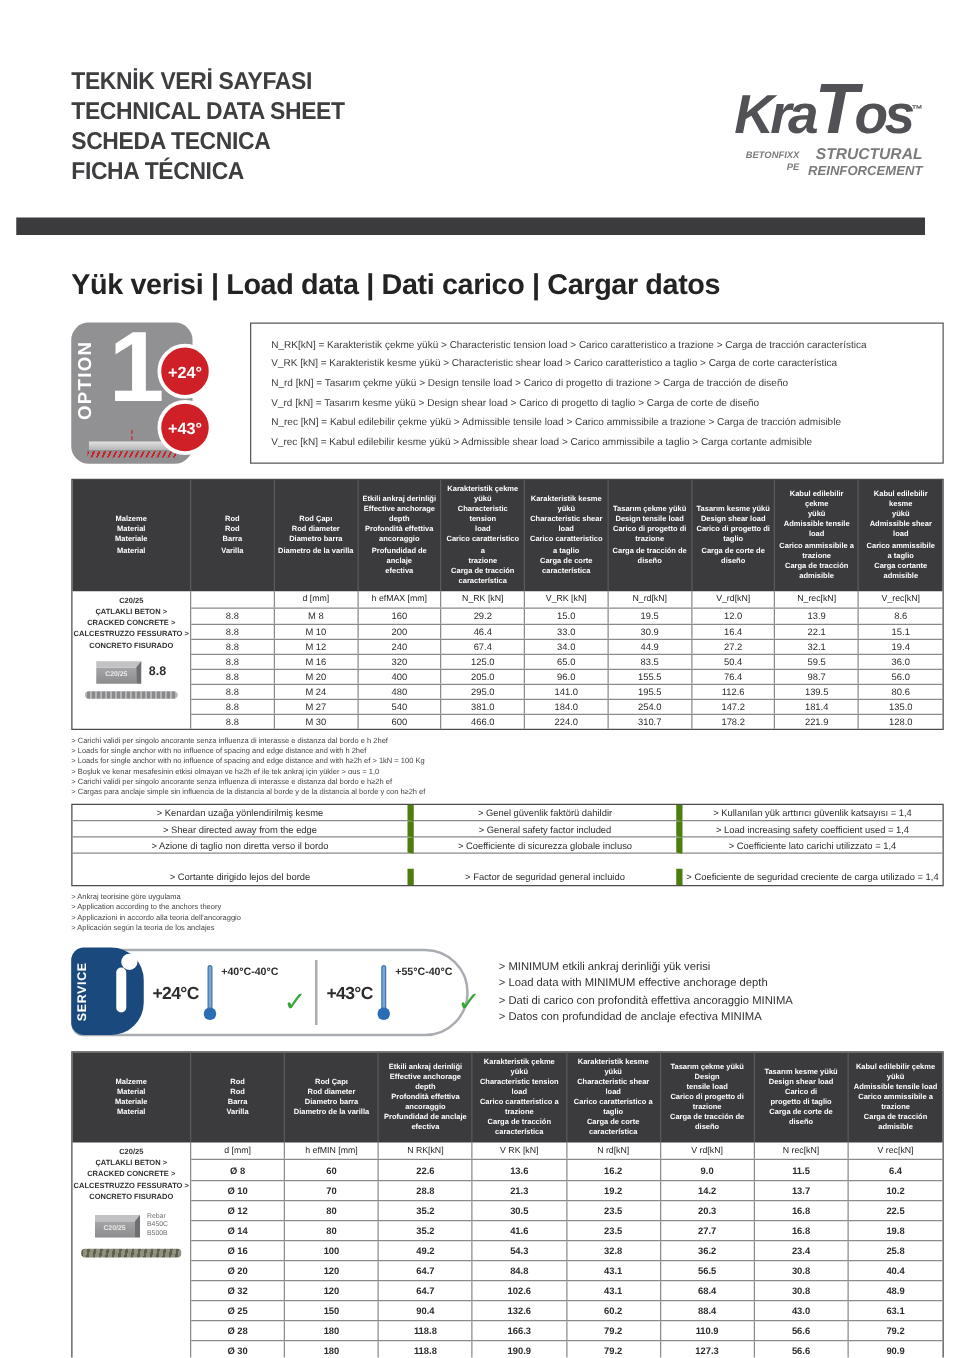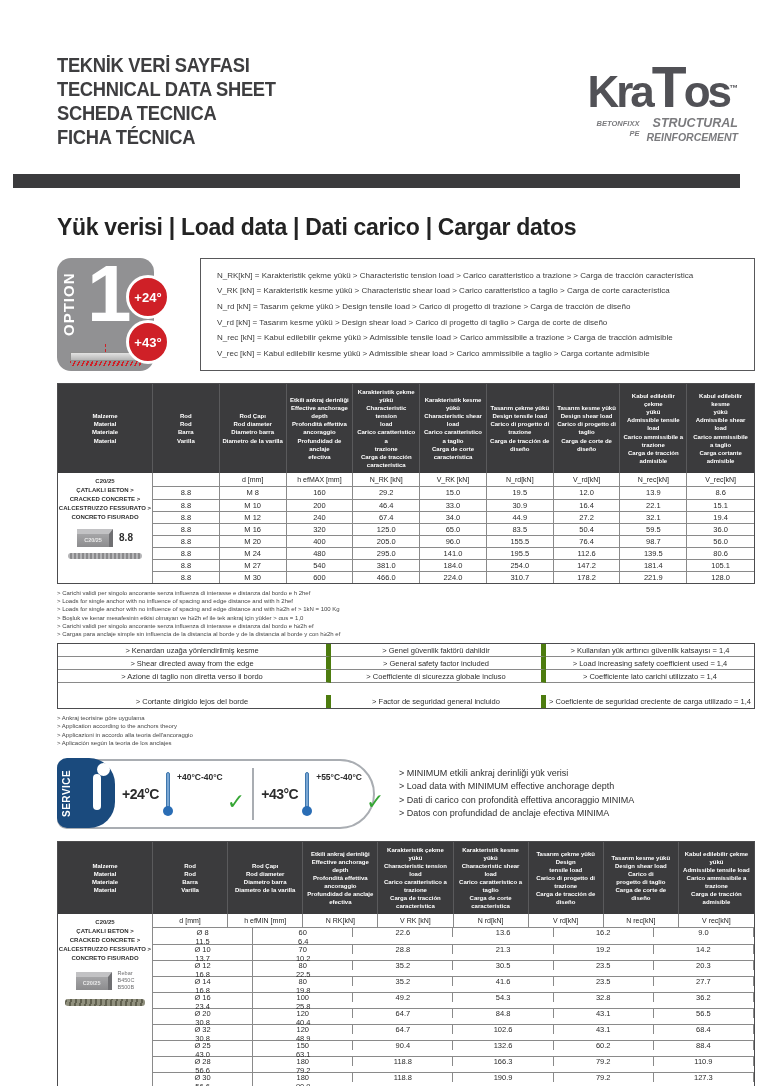--- a/index.html
+++ b/index.html
@@ -5,21 +5,21 @@
   * { box-sizing: border-box; margin: 0; padding: 0; }
   html,body { width:768px; height:1086px; background:#fff; overflow:hidden;
     font-family:"Liberation Sans","DejaVu Sans",sans-serif; color:#333; }
 
   
   .header { position:relative; height:188px; }
   .titles { position:absolute; left:57px; top:54px; font-weight:bold; font-size:19.5px;
     line-height:1.23; color:#3e3e40; letter-spacing:-0.3px; transform:scaleX(0.94);
     transform-origin:left top; }
   .logo { position:absolute; right:30px; top:60px; text-align:right; color:#515156; }
-  .logo-main { font-size:44px; font-weight:800; letter-spacing:-3px; line-height:0.95; }
+  .logo-main { font-size:44px; font-weight:800; font-style:italic; letter-spacing:-3px; line-height:0.95; }
   .l-t { font-size:57px; }
   .l-tm { font-size:9px; vertical-align:super; letter-spacing:0; }
   .logo-sub { display:flex; justify-content:flex-end; align-items:flex-start; gap:7px;
     margin-top:2px; font-style:italic; font-weight:700; color:#7b7b7e; }
   .logo-sub-left { font-size:7.5px; text-align:right; line-height:1.3; padding-top:3px; }
   .logo-sub-right { font-size:12.5px; line-height:1.15; text-align:right; }
   .logo-sub-right .s2 { font-size:10.5px; }
   .black-bar { position:absolute; left:13px; right:28px; bottom:0; height:14px; background:#3b3b3d; }
 
   
@@ -69,21 +69,21 @@
     background:repeating-linear-gradient(100deg,#60604f 0 2px,#90907e 2px 5px); }
   .tright { flex:1; display:flex; flex-direction:column; }
   .units { display:grid; border-bottom:1px solid #8a8a8a; }
   .t1 .units { grid-template-columns:repeat(9,1fr); }
   .t2 .units { grid-template-columns:repeat(8,1fr); }
   .unit { height:13px; font-size:7px; color:#222; display:flex; align-items:center;
     justify-content:center; border-right:1px solid #8a8a8a; }
   .unit:last-child { border-right:none; }
   .rows .row { display:grid; }
   .t1 .rows .row { grid-template-columns:repeat(9,1fr); height:12px; }
-  .t2 .rows .row { grid-template-columns:repeat(6,1fr); height:16px; }
+  .t2 .rows .row { grid-template-columns:repeat(8,1fr); height:16px;font-weight:bold; }
   .rows .row + .row { border-top:1px solid #8a8a8a; }
   .cell { font-size:7.5px; color:#2b2b2b; display:flex; align-items:center; justify-content:center;
     border-right:1px solid #8a8a8a; }
   .cell:last-child { border-right:none; }
 
   
   .notes { margin:5px 13px 0 57px; }
   .note-line { font-size:6px; line-height:1.2; padding:0.6px 0; color:#454545; }
 
   
@@ -321,21 +321,21 @@
           </div>
           <div class="row">
             <div class="cell">8.8</div>
             <div class="cell">M 27</div>
             <div class="cell">540</div>
             <div class="cell">381.0</div>
             <div class="cell">184.0</div>
             <div class="cell">254.0</div>
             <div class="cell">147.2</div>
             <div class="cell">181.4</div>
-            <div class="cell">105.1</div>
+            <div class="cell">135.0</div>
           </div>
           <div class="row">
             <div class="cell">8.8</div>
             <div class="cell">M 30</div>
             <div class="cell">600</div>
             <div class="cell">466.0</div>
             <div class="cell">224.0</div>
             <div class="cell">310.7</div>
             <div class="cell">178.2</div>
             <div class="cell">221.9</div>

